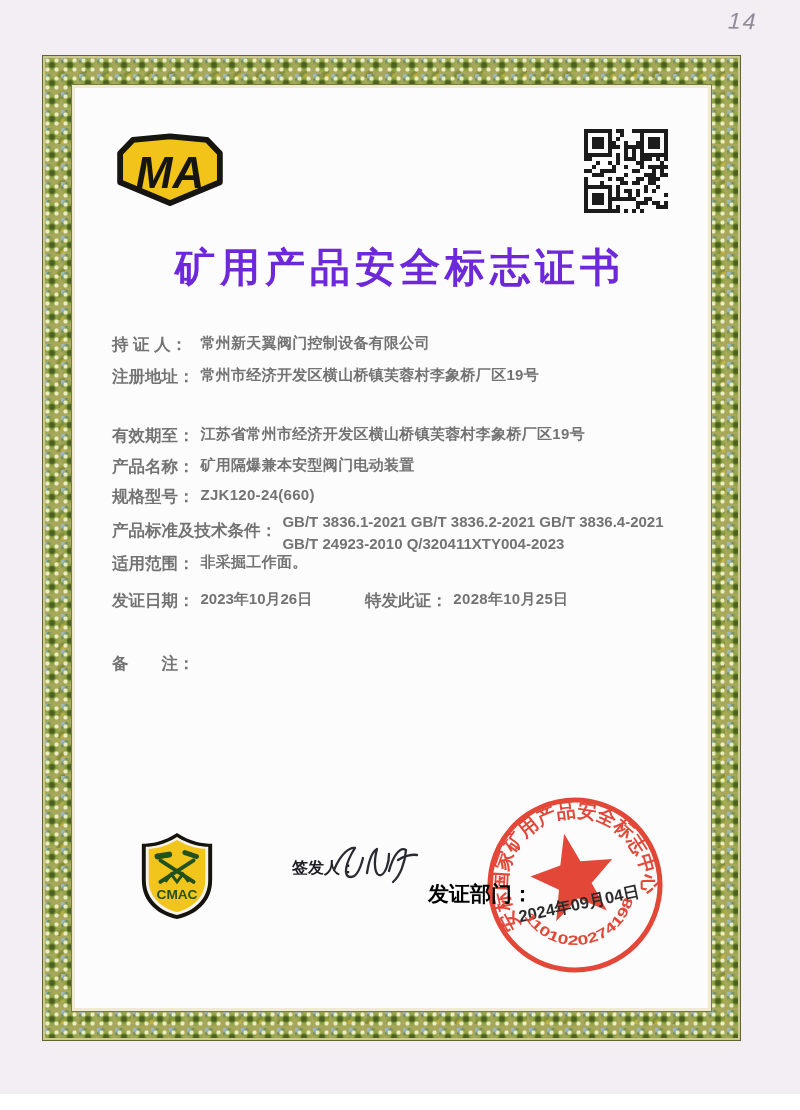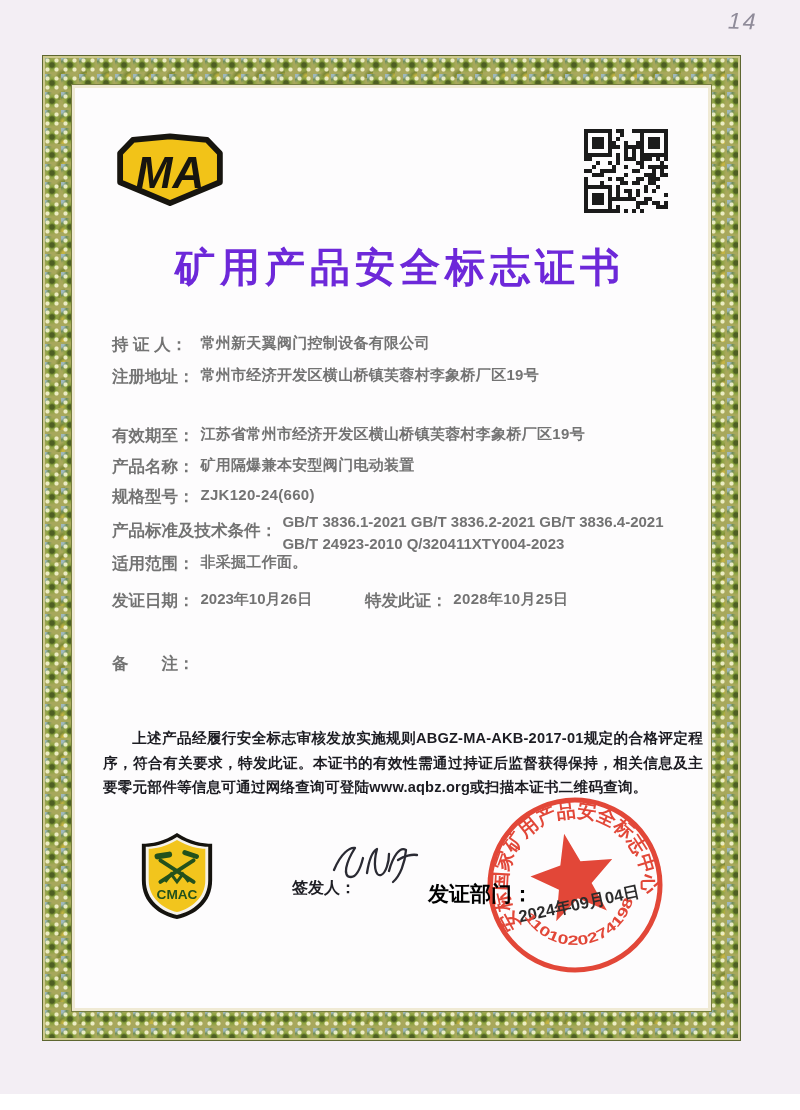--- a/index.html
+++ b/index.html
@@ -44,21 +44,21 @@
     font-weight:700;font-size:15px;vertical-align:top;}
   .gap-val{display:inline-block;width:160px;font-weight:700;font-size:15px;}
 
   
   .notice{position:absolute;left:103px;top:726px;width:600px;
     font-size:14.6px;font-weight:700;line-height:24.5px;color:#1c1c22;
     text-indent:2em;text-align:justify;letter-spacing:.2px;}
 
   
   .cmac{position:absolute;left:136px;top:831px;width:82px;height:90px;text-align:center;}
-  .signer{position:absolute;left:292px;top:858px;font-size:16px;font-weight:700;color:#1e1e24;margin-top:20px;}
+  .signer{position:absolute;left:292px;top:858px;font-size:16px;font-weight:700;color:#1e1e24;}
   .dept{position:absolute;left:428px;top:880px;font-size:21px;font-weight:700;color:#000000;}
   .signature{position:absolute;left:328px;top:836px;width:92px;height:58px;}
   .stamp{position:absolute;left:487px;top:797px;width:176px;height:176px;
     transform:rotate(-12deg);opacity:.93;mix-blend-mode:multiply;}
 </style>
 </head>
 <body>
 
 <div class="page">
 
@@ -334,21 +334,20 @@
     <span class="lbl">发证日期：</span>
     <span class="gap-val">2023年10月26日</span>
     <span class="lbl">特发此证：</span>
     <span class="val">2028年10月25日</span>
   </div>
 
   <div class="row" style="top:653px">
     <span class="lbl" style="width:auto">备　　注：</span>
   </div>
 
-  <div class="notice">上述产品经履行安全标志审核发放实施规则ABGZ-MA-AKB-2017-01规定的合格评定程序，符合有关要求，特发此证。本证书的有效性需通过持证后监督获得保持，相关信息及主要零元部件等信息可通过网络查询可登陆www.aqbz.org或扫描本证书二维码查询。</div>
 
   <div class="cmac">
     <svg viewBox="0 0 84 92" width="82" height="90">
       <path d="M42,2 C56,11 68,13 78,13 L78,50 C78,74 60,86 42,90 C24,86 6,74 6,50 L6,13 C16,13 28,11 42,2 Z" fill="#15130e"></path>
       <path d="M42,6 C55,14 66,16 74,16 L74,50 C74,71 58,82 42,86 C26,82 10,71 10,50 L10,16 C18,16 29,14 42,6 Z" fill="#f5f2ea"></path>
       <path d="M42,9 C54,16 64,18 71,18 L71,50 C71,69 56,79 42,83 C28,79 13,69 13,50 L13,18 C20,18 30,16 42,9 Z" fill="#f2c51d"></path>
       <g stroke="#23511c" stroke-width="4" stroke-linecap="round">
         <line x1="25" y1="30" x2="59" y2="52"></line>
         <line x1="59" y1="30" x2="25" y2="52"></line>
         <path d="M22,26 L34,24" stroke-width="6"></path>

